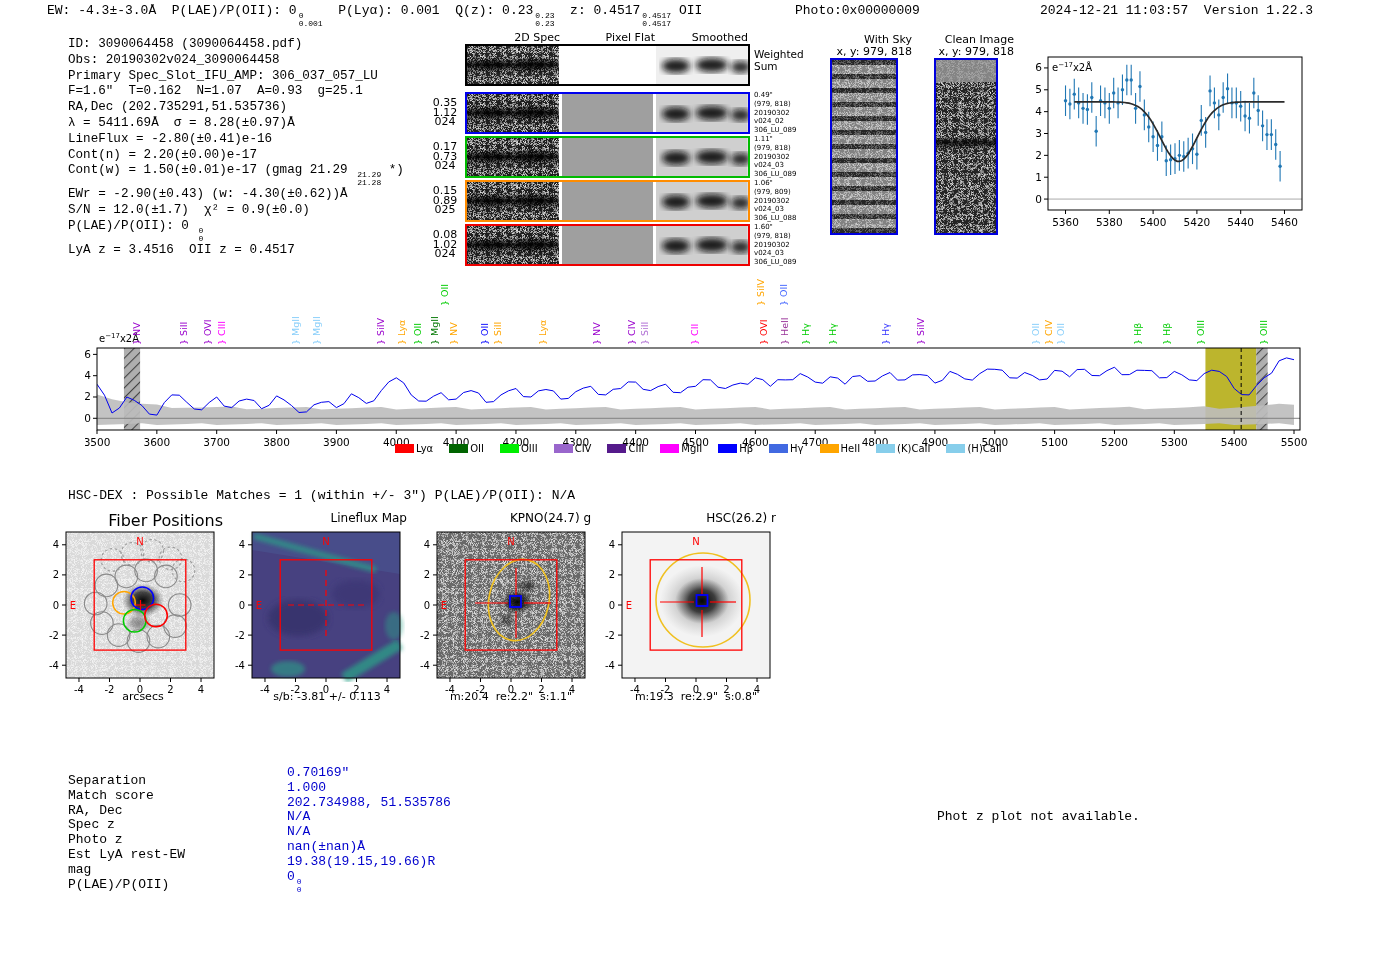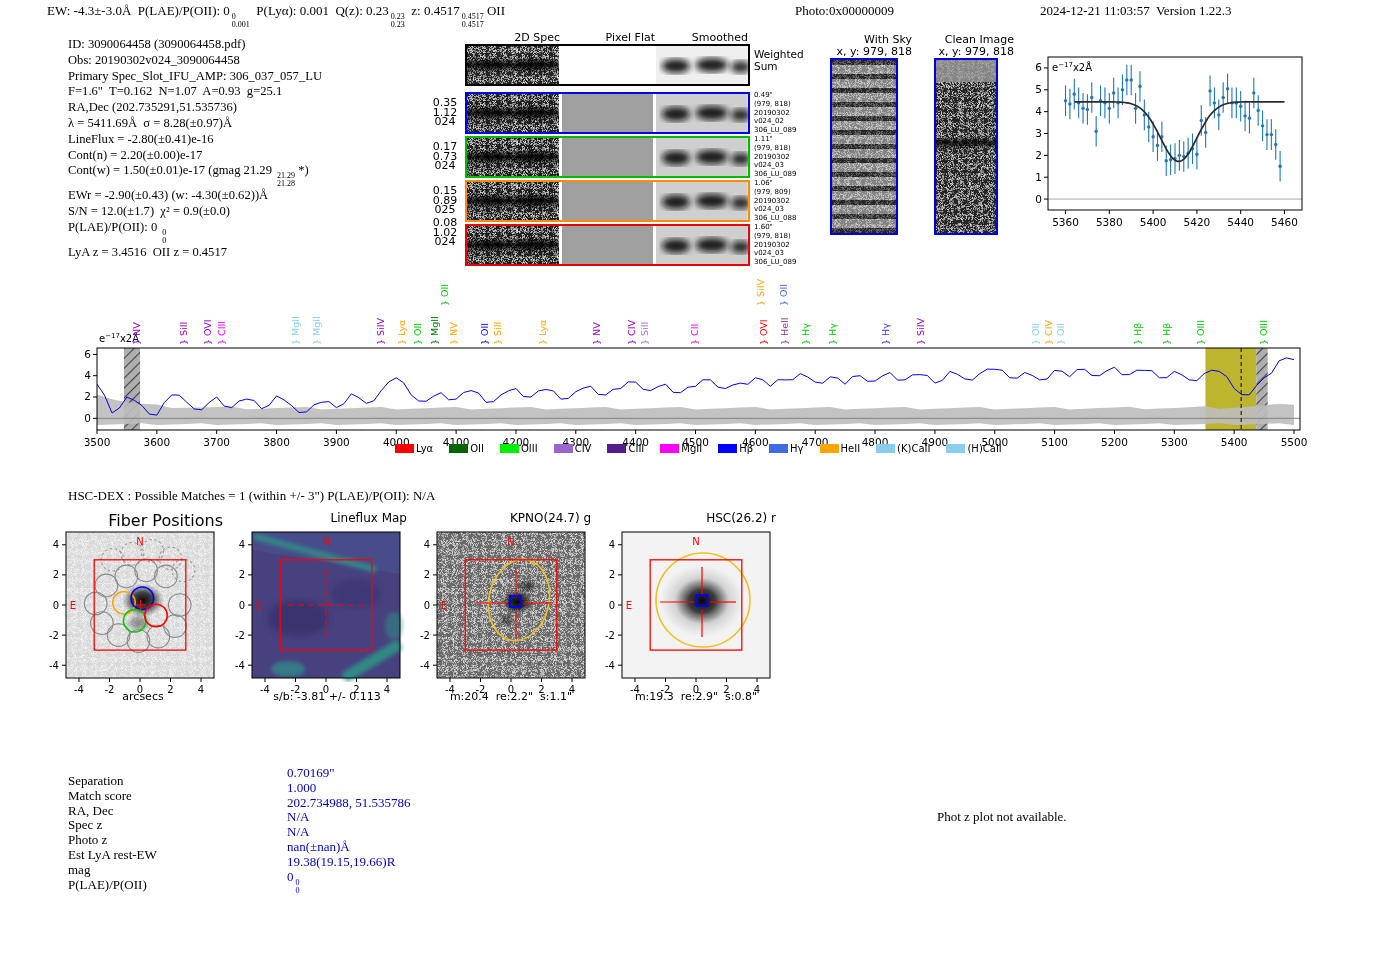--- a/index.html
+++ b/index.html
@@ -1,19 +1,19 @@
 <!DOCTYPE html>
 <html><head>
 <meta charset="utf-8">
 <style>
   *{margin:0;padding:0;box-sizing:border-box}
   html,body{background:#fff}
   body{width:1400px;height:953px;position:relative;font-family:"DejaVu Sans Mono",monospace;color:#000;overflow:hidden}
   .abs{position:absolute}
-  .mono{font-family:Liberation Serif, serif}
+  .mono{font-family:Liberation Mono, monospace}
   .hdr{font-size:13px;white-space:pre}
   .iline{font-size:12.6px;line-height:15.8px;white-space:pre}
   .stk{display:inline-flex;flex-direction:column;vertical-align:-4px;line-height:1;font-size:8px;margin-left:2px}
   .stk span{display:block}
   .coltitle{font-size:11px;font-family:"DejaVu Sans",sans-serif;text-align:right}
   .strip-row{display:flex;gap:3px;background:#fff;overflow:hidden}
   .strip-row > *{flex:1 1 0;height:100%}
   .tinyL{font-size:11px;line-height:9.7px;text-align:center;font-family:"DejaVu Sans",sans-serif}
   .tinyR{font-size:7px;line-height:8.8px;font-family:"DejaVu Sans",sans-serif;white-space:pre}
   .wsum{font-size:10.5px;line-height:12px;font-family:"DejaVu Sans",sans-serif}
@@ -194,21 +194,21 @@
       <svg viewBox="0 0 92 38" preserveAspectRatio="none" style="width:100%;height:100%">
         <rect width="92" height="38" fill="#9f9f9f"></rect>
       </svg>
       <svg viewBox="0 0 92 38" preserveAspectRatio="none" style="width:100%;height:100%">
         <rect width="92" height="38" fill="#cfcfcf"></rect>
         <ellipse cx="20" cy="20" rx="14" ry="7" fill="#0a0a0a" opacity="0.92" filter="url(#fBlur3)"></ellipse>
       <ellipse cx="56" cy="19" rx="16" ry="7" fill="#0a0a0a" opacity="0.92" filter="url(#fBlur3)"></ellipse>
       <ellipse cx="85" cy="21" rx="10" ry="6" fill="#0a0a0a" opacity="0.85" filter="url(#fBlur3)"></ellipse>
       </svg>
     </div>
-    <div class="abs tinyL" style="left: 430px; top: 218px; width: 30px;">
+    <div class="abs tinyL" style="left: 430px; top: 230px; width: 30px;">
       <div>0.08</div>
       <div>1.02</div>
       <div>024</div>
     </div>
     <div class="abs tinyR" style="left: 754px; top: 223px; width: 70px;"><div>1.60"</div><div>(979, 818)</div><div>20190302</div><div>v024_03</div><div>306_LU_089</div></div>
   </div>
 
 <div class="abs coltitle" style="left:816px;top:33px;width:96px">With Sky</div>
 <div class="abs coltitle" style="left:816px;top:45px;width:96px">x, y: 979, 818</div>
 <div class="abs" style="left:830px;top:58px;width:68px;height:177px;border:2px solid #0000dd">

